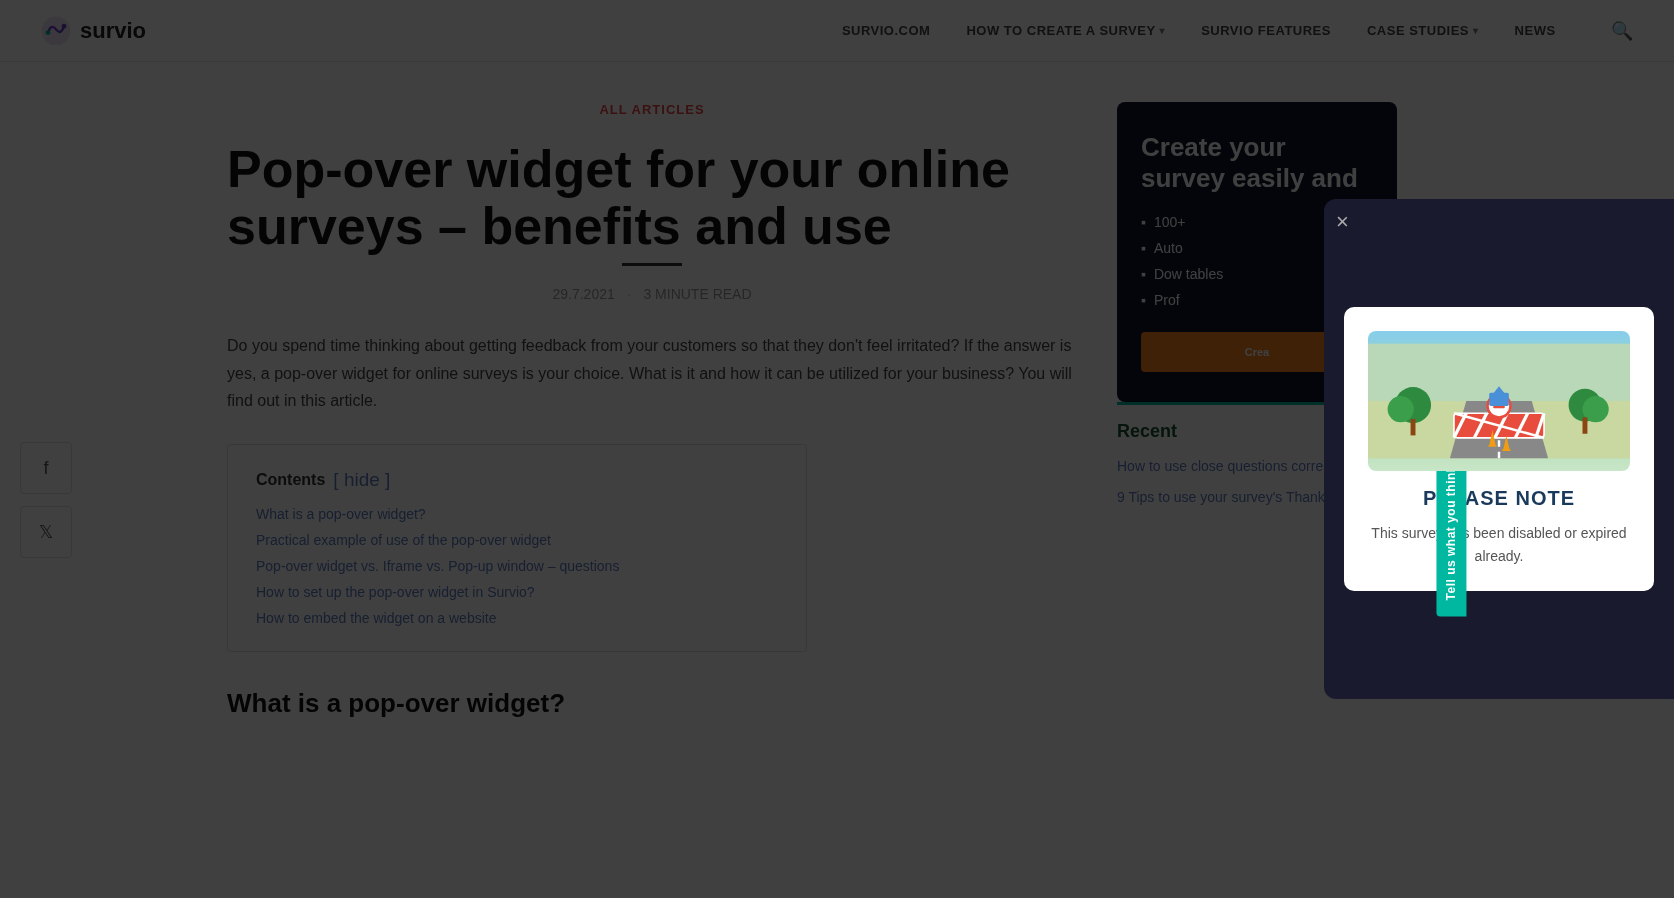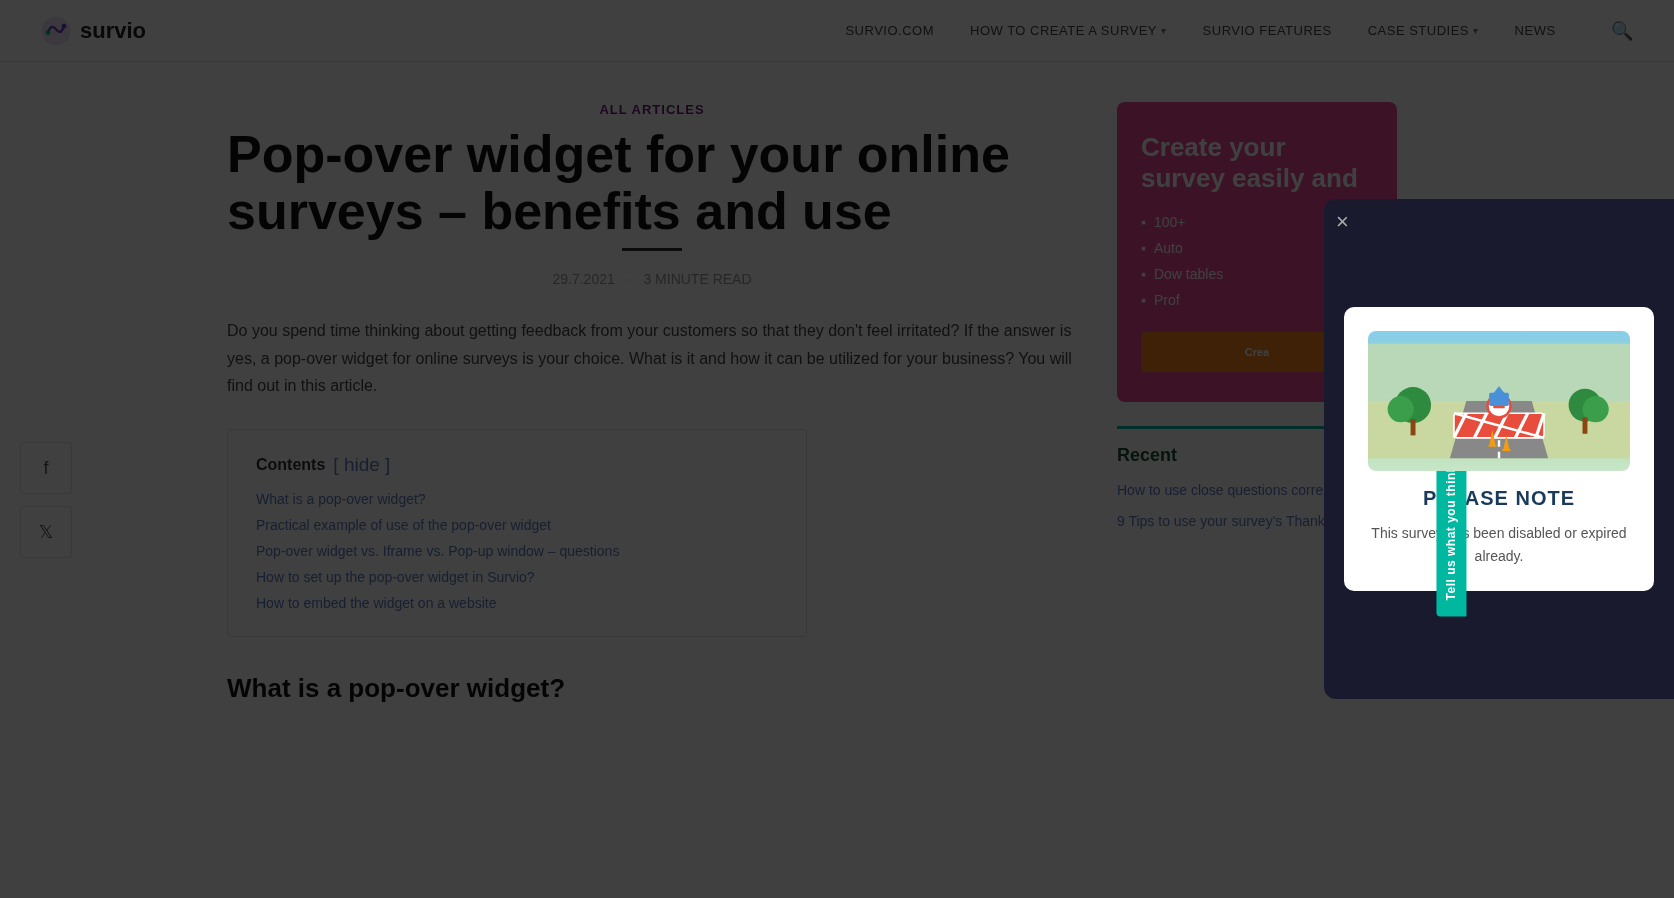--- a/index.html
+++ b/index.html
@@ -7,30 +7,30 @@
 
     
     nav {
       display: flex; align-items: center; padding: 0 40px;
       height: 62px; border-bottom: 1px solid #e8e8e8;
       position: relative; z-index: 10; background: #fff;
     }
     .nav-logo { display: flex; align-items: center; gap: 8px; margin-right: auto; text-decoration: none; }
     .nav-logo-text { font-size: 22px; font-weight: 700; color: #222; }
     .nav-links { display: flex; align-items: center; gap: 36px; }
-    .nav-link { font-size: 13px; font-weight: 400; color: #444; text-decoration: none; letter-spacing: 0.5px; text-transform: uppercase; display: flex; align-items: center; gap: 4px; }
+    .nav-link { font-size: 13px; font-weight: 700; color: #444; text-decoration: none; letter-spacing: 0.5px; text-transform: uppercase; display: flex; align-items: center; gap: 4px; }
     .nav-chevron { font-size: 10px; color: #777; }
     .nav-search { margin-left: 20px; font-size: 18px; color: #444; cursor: pointer; }
 
     
     .page-wrapper { display: flex; max-width: 1300px; margin: 0 auto; padding: 40px 20px 40px 40px; gap: 40px; }
 
     
     .main-content { flex: 1; max-width: 850px; }
-    .breadcrumb { text-align: center; font-size: 13px; font-weight: 700; color: #701a75; letter-spacing: 1px; text-transform: uppercase; margin-bottom: 9px; }
+    .breadcrumb { text-align: center; font-size: 13px; font-weight: 700; color: #ef4444; letter-spacing: 1px; text-transform: uppercase; margin-bottom: 24px; }
     .article-title { font-size: 52px; font-weight: 900; line-height: 1.1; color: #111; text-align: left; margin-bottom: 8px; }
     .title-divider { width: 60px; height: 3px; background: #333; margin: 0 auto 20px; }
     .article-meta { text-align: center; font-size: 14px; color: #999; margin-bottom: 30px; display: flex; justify-content: center; align-items: center; gap: 12px; }
     .article-meta-dot { color: #ccc; }
     .article-intro { font-size: 16px; line-height: 1.7; color: #444; margin-bottom: 30px; }
 
     
     .social-sidebar { display: flex; flex-direction: column; gap: 12px; position: absolute; left: 20px; top: 380px; }
     .social-btn { width: 52px; height: 52px; border: 1px solid #ddd; border-radius: 4px; display: flex; align-items: center; justify-content: center; cursor: pointer; background: #fff; font-size: 18px; color: #555; }
 
@@ -40,21 +40,21 @@
     .contents-toggle { font-size: 19px; font-weight: 400; color: #5b7dc0; cursor: pointer; }
     .contents-list { list-style: none; display: flex; flex-direction: column; gap: 8px; }
     .contents-list li a { font-size: 14px; color: #5b7dc0; text-decoration: none; }
 
     .section-heading { font-size: 26px; font-weight: 900; color: #111; margin-bottom: 16px; }
 
     
     .sidebar { width: 280px; flex-shrink: 0; position: relative; }
 
     
-    .promo-card { background: #ec4899; border-radius: 8px; padding: 30px 24px; color: #fff; margin-bottom: 24px; }
+    .promo-card { background: #0f172a; border-radius: 8px; padding: 30px 24px; color: #fff; }
     .promo-title { font-size: 26px; font-weight: 900; line-height: 1.2; margin-bottom: 20px; }
     .promo-list { list-style: none; margin-bottom: 24px; display: flex; flex-direction: column; gap: 10px; }
     .promo-list li { font-size: 14px; display: flex; align-items: flex-start; gap: 8px; }
     .promo-bullet { color: #fff; font-weight: 700; }
     .promo-btn { background: #f5831f; color: #fff; border: none; border-radius: 4px; padding: 14px 20px; font-size: 11px; font-weight: 700; cursor: pointer; width: 100%; }
 
     
     .recent-section { border-top: 3px solid #00b8a0; padding-top: 16px; }
     .recent-title { font-size: 18px; font-weight: 800; color: #14532d; margin-bottom: 14px; }
     .recent-item { font-size: 14px; color: #5b7dc0; text-decoration: none; line-height: 1.5; display: block; margin-bottom: 10px; }

